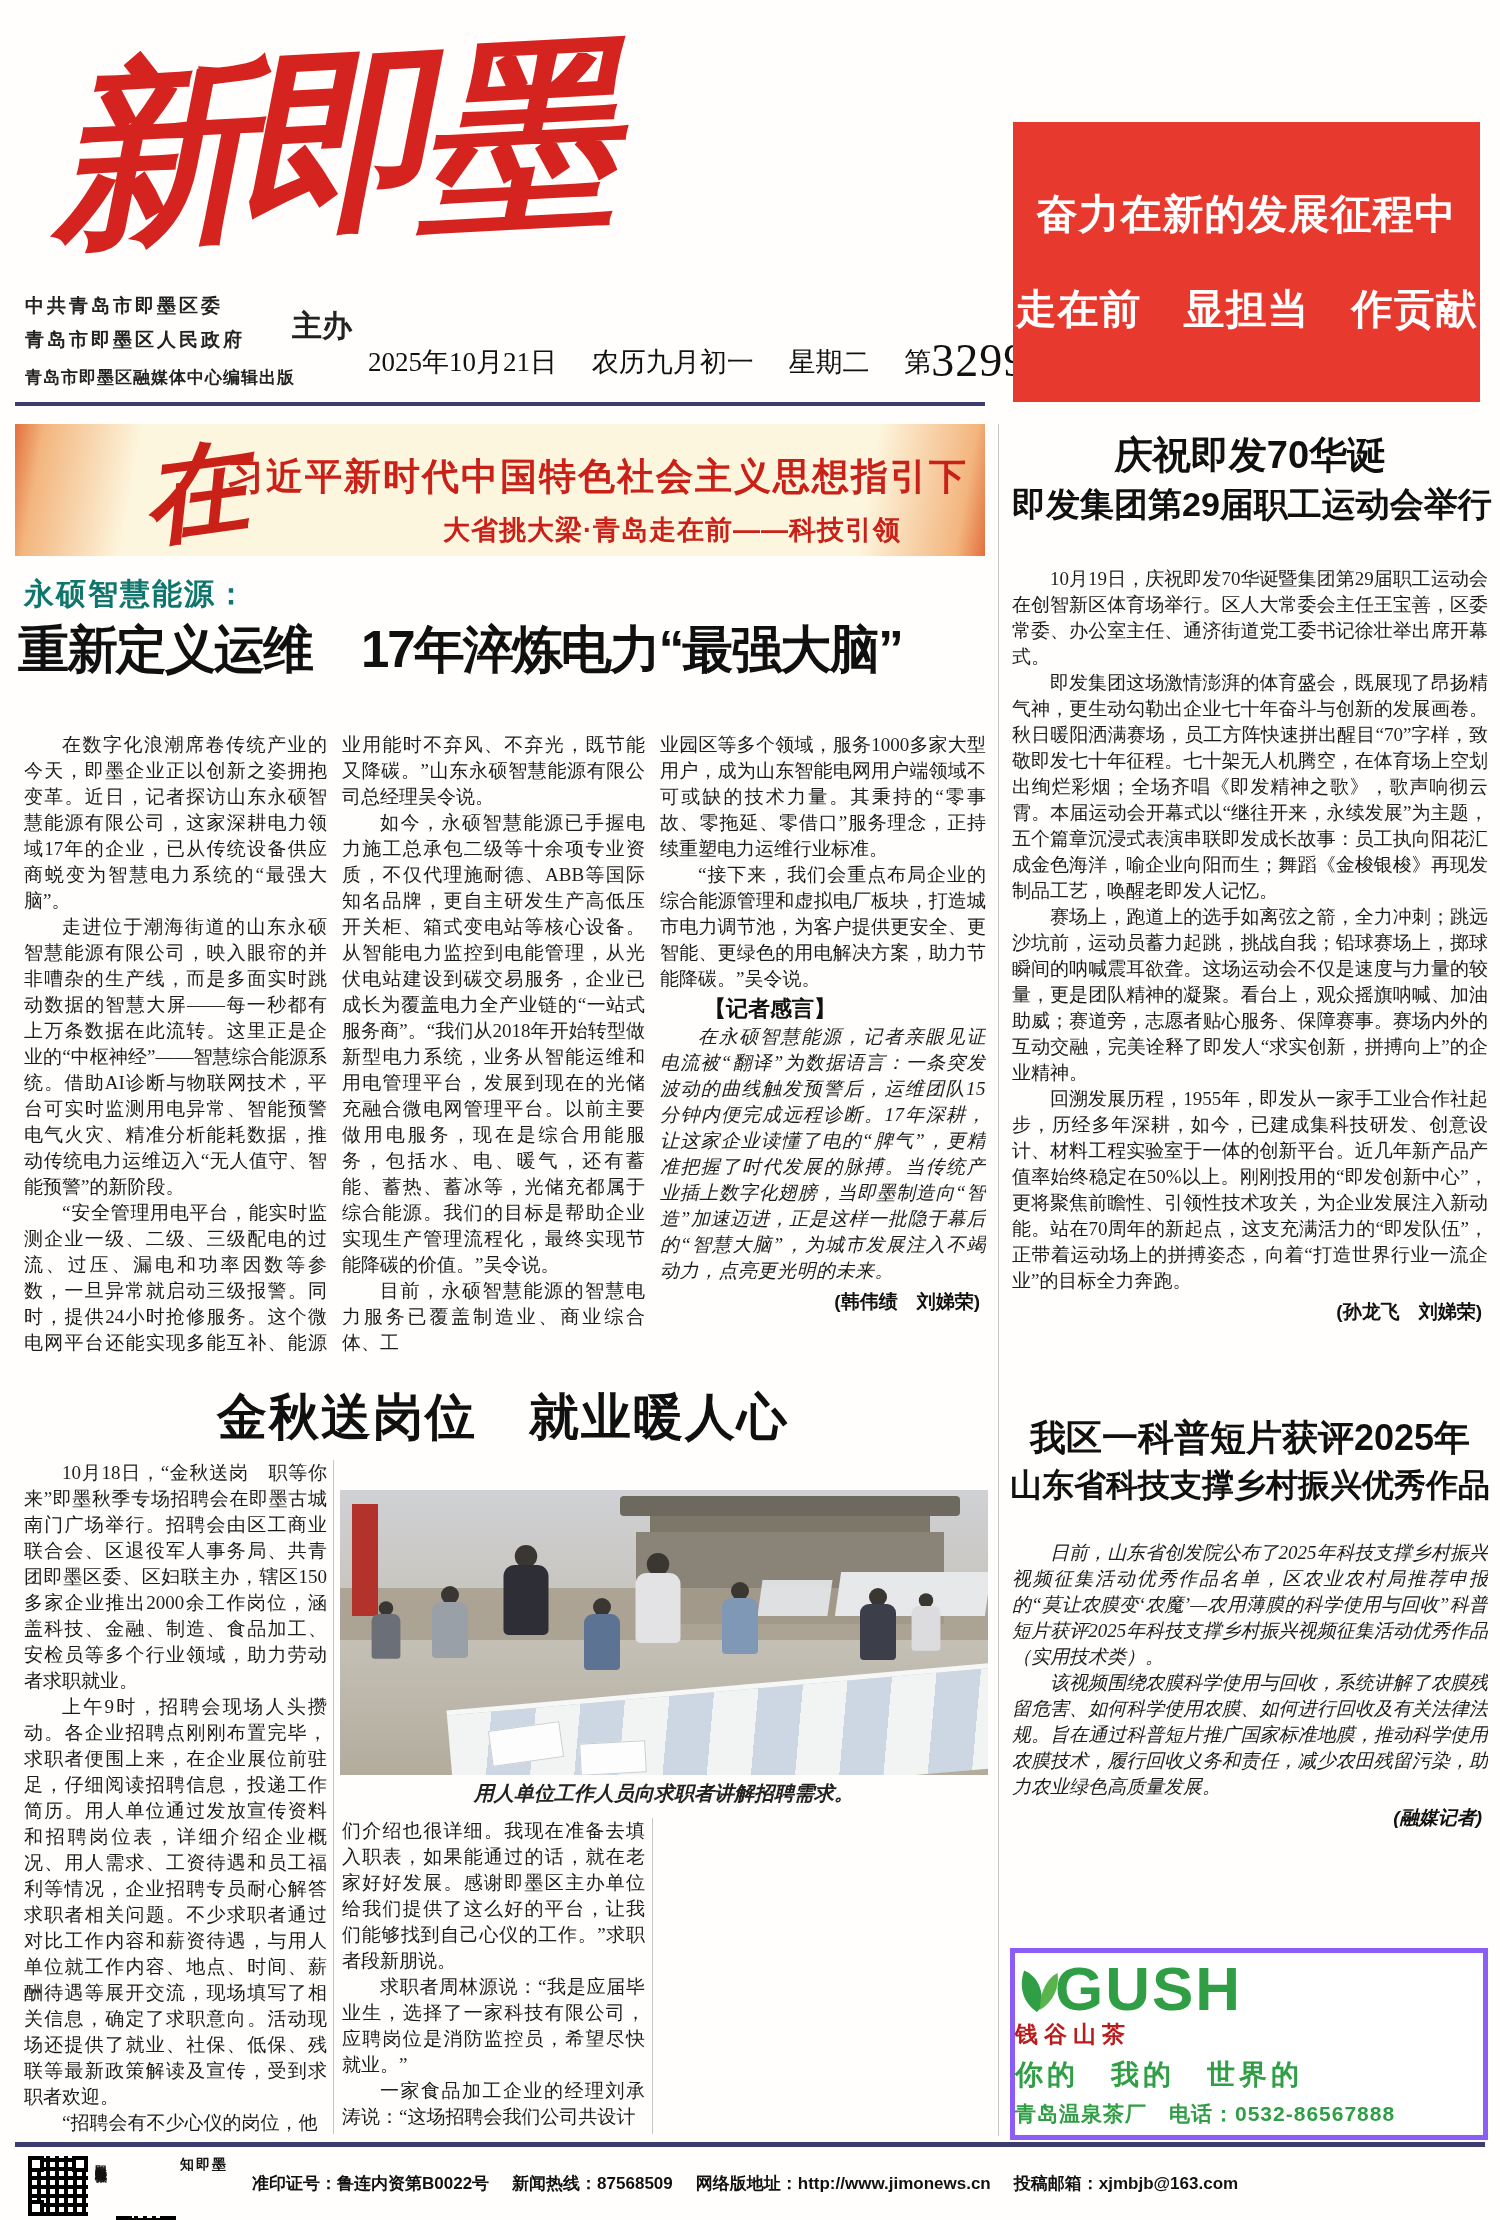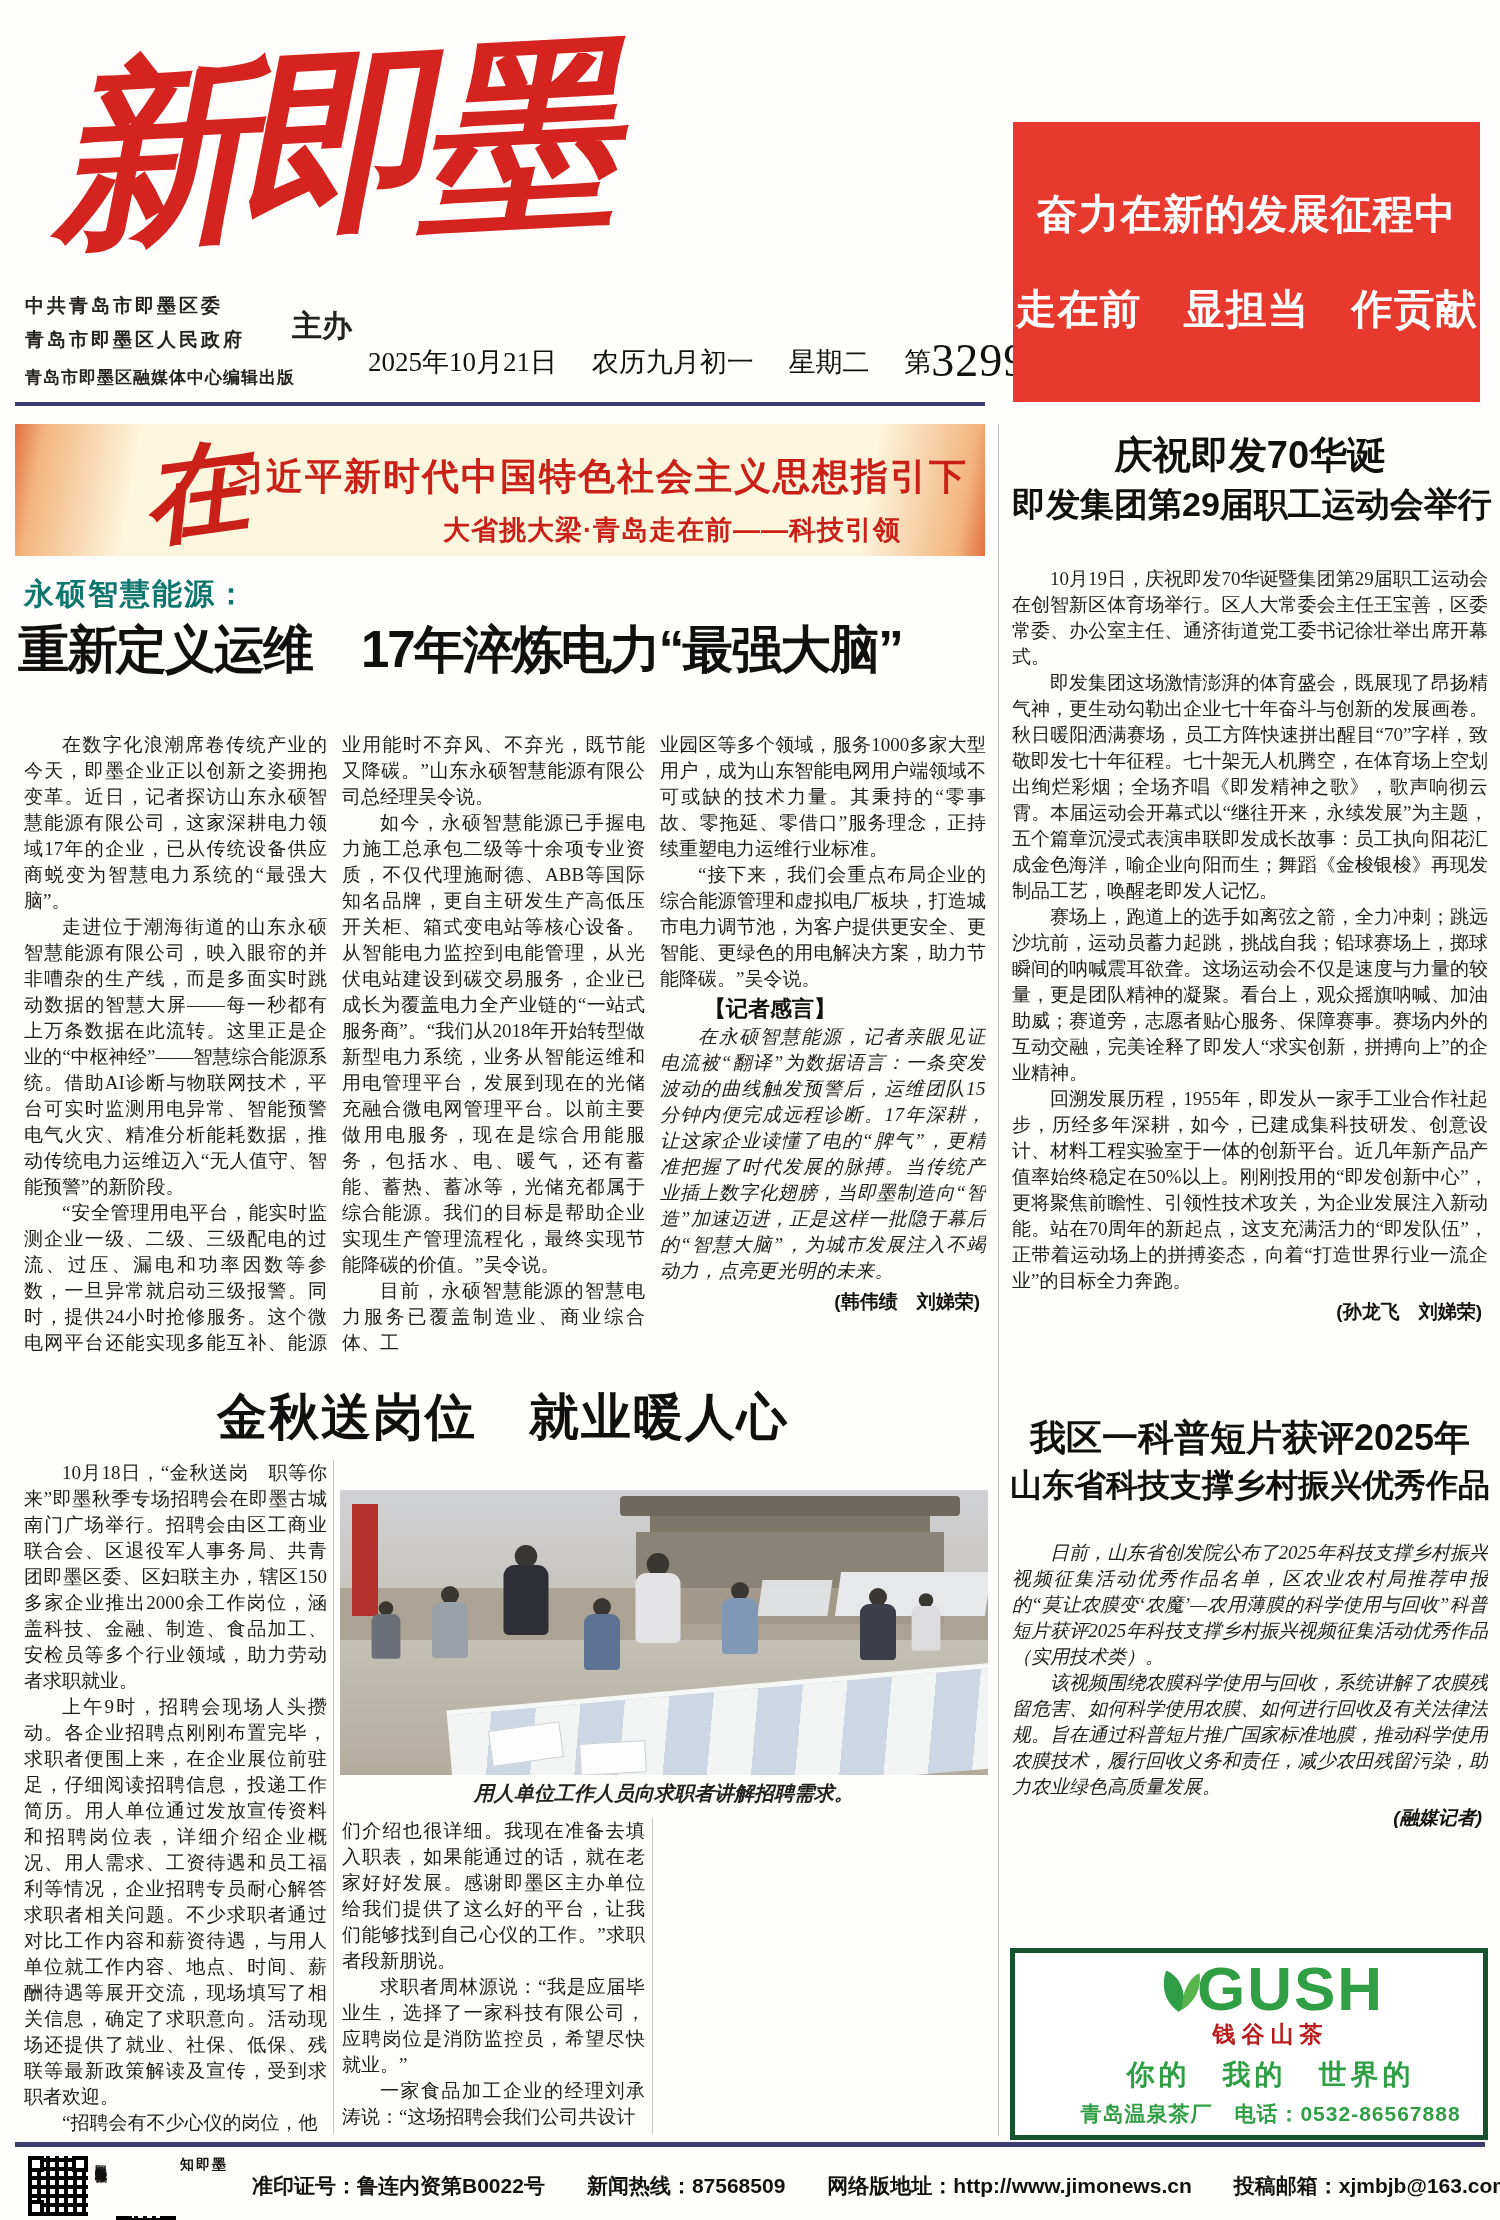--- a/index.html
+++ b/index.html
@@ -85,42 +85,42 @@
   .pp { position:absolute; }
   .pp .head { width:18px; height:18px; border-radius:50%; background:#3a3632; margin:0 auto; }
   .pp .torso { width:36px; height:56px; border-radius:9px 9px 4px 4px; margin-top:-2px; }
   .pp.small { transform:scale(.8); }
   .pp.big   { transform:scale(1.25); }
   .ph-table { position:absolute; left:110px; top:196px; width:560px; height:100px; transform:rotate(-5deg);
       background:repeating-linear-gradient(100deg,#f2f4f4 0 44px,#cdd7e3 44px 88px); border-top:5px solid #f6f7f7; }
   .ph-paper { position:absolute; background:#fdfdfd; border:1px solid #c9cdd2; }
 
   
-  .ad-box { left:1010px; top:1948px; width:478px; height:192px; border:5px solid #14532d; background:#fff;
-      box-sizing:border-box; display:flex; flex-direction:column; align-items:center;padding-left:43px; }
+  .ad-box { left:1010px; top:1948px; width:478px; height:192px; border:5px solid #8b5cf6; background:#fff;
+      box-sizing:border-box; display:flex; flex-direction:column; align-items:flex-start; }
   .ad-logo { display:flex; align-items:flex-end; margin-top:6px; }
   .ad-brand { font-size:62px; font-weight:900; color:#2f9e44; letter-spacing:2px; line-height:60px; }
   .ad-cn { font-size:23px; font-weight:bold; color:#b91c1c; letter-spacing:6px; margin-top:0px; }
   .ad-slogan { font-size:28px; font-weight:900; color:#2f9e44; letter-spacing:4px; margin-top:6px; }
   .ad-contact { font-size:21px; font-weight:bold; color:#2f9e44; letter-spacing:1px; margin-top:6px; }
 
   
   .rule-bottom { left:15px; top:2142px; width:1470px; height:5px; }
   .qr { width:60px; height:60px; position:relative; background:
         repeating-linear-gradient(90deg,#000 0 4px,transparent 4px 9px),
         repeating-linear-gradient(0deg,#000 0 4px,#fff 4px 9px); }
   .qr i { position:absolute; width:16px; height:16px; border:4px solid #000; background:#fff; box-sizing:border-box; }
   .qr i.tl { left:0; top:0; } .qr i.tr { right:0; top:0; } .qr i.bl { left:0; bottom:0; }
   .qr1 { left:28px;  top:2156px; }
   .qr2 { left:116px; top:2156px; }
   .qr-label-v { left:92px; top:2156px; writing-mode:vertical-rl; font-size:12px; font-weight:bold;
       height:62px; letter-spacing:1px; color:#111; }
   .qr-label-h { left:180px; top:2156px; font-size:14px; font-weight:bold; color:#111; letter-spacing:2px; }
-  .footer-info { left:252px; top:2172px; width:1180px; display:flex; gap:42px; white-space:nowrap;
-      font-size:21px; font-weight:bold; color:#111; }
+  .footer-info { left:252px; top:2172px; width:1180px; display:flex; gap:23px; white-space:nowrap;
+      font-size:17px; font-weight:bold; color:#111; }
 </style>
 </head>
 <body>
 
 <div id="page">
 
   <div class="abs calligraphy">新即墨</div>
   <div class="abs pub-line pub1">中共青岛市即墨区委</div>
   <div class="abs pub-line pub2">青岛市即墨区人民政府</div>
   <div class="abs pub-role">主办</div>

